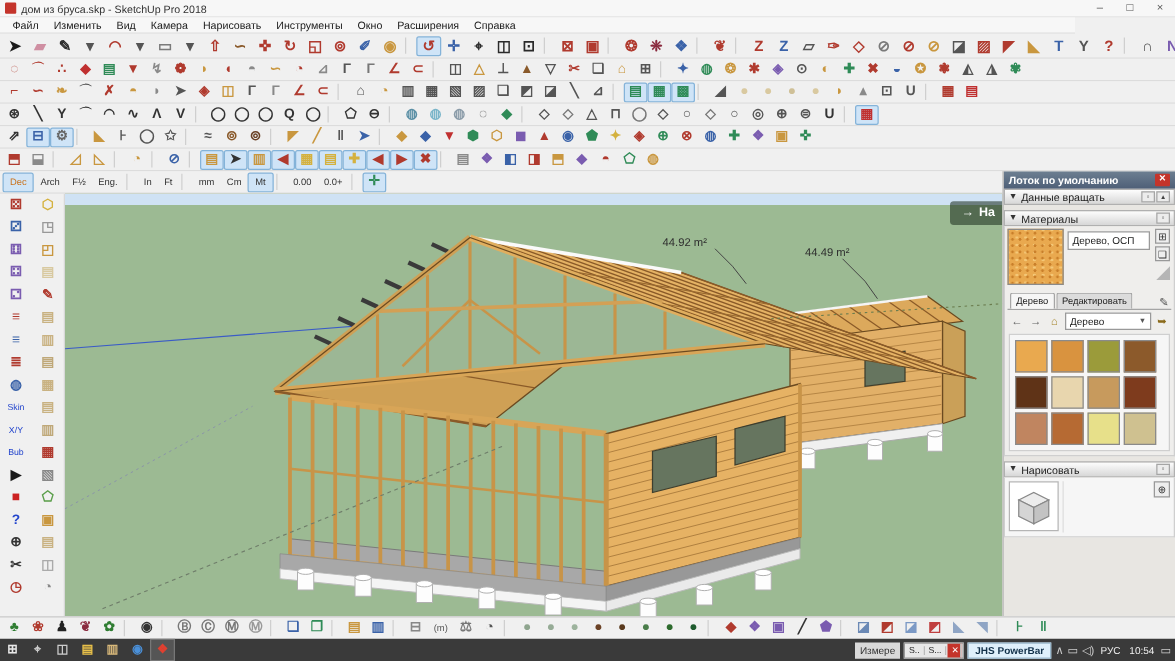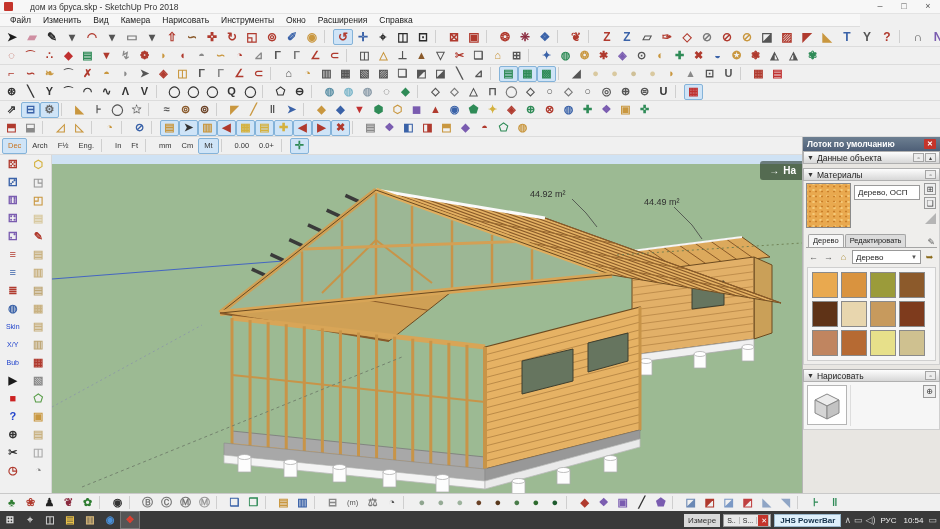--- a/index.html
+++ b/index.html
@@ -1,20 +1,20 @@
 <!DOCTYPE html>
 <html><head>
 <meta charset="utf-8">
 <style>
   *{box-sizing:border-box;margin:0;padding:0}
   html,body{width:940px;height:529px;overflow:hidden}
   body{position:relative;font-family:"Liberation Sans",sans-serif;font-size:9px;background:#f0f0f0;color:#222}
 
   
-  .titlebar{position:absolute;left:0;top:0;width:940px;height:14px;background:#f7f7f7;border-bottom:1px solid #e3e3e3;display:flex;align-items:center;gap:17px;padding-left:4px}
+  .titlebar{position:absolute;left:0;top:0;width:940px;height:14px;background:#f7f7f7;border-bottom:1px solid #e3e3e3;display:flex;align-items:center;gap:4px;padding-left:4px}
   .doc-icon{width:9px;height:9px;background:#c4342b;border-radius:1px;flex:none}
   .title{font-size:8.5px;color:#333;white-space:nowrap}
   .wincontrols{margin-left:auto;display:flex;height:100%}
   .winbtn{width:24px;text-align:center;font-size:9px;color:#555;line-height:13px}
 
   
   .menubar{position:absolute;left:0;top:14px;width:860px;height:13px;background:#f7f7f7;border-bottom:1px solid #ddd;display:flex;padding-left:4px}
   .menu-item{padding:0 6px;font-size:8.5px;line-height:12px;color:#1a1a1a;white-space:nowrap}
 
   
@@ -591,21 +591,21 @@
 </div>
 
 <div class="panel">
   <div class="tray-title">
     <span>Лоток по умолчанию</span>
     <span class="tray-close">✕</span>
   </div>
 
   <div class="sec-h">
     <span class="tri">▼</span>
-    <span>Данные объекта</span>
+    <span>Данные вращать</span>
     <span class="btns">
         <span class="mini-btn">▫</span>
         <span class="mini-btn">▴</span>
       </span>
   </div>
   <div class="gap"></div>
 
   <div class="sec-h">
     <span class="tri">▼</span>
     <span>Материалы</span>

